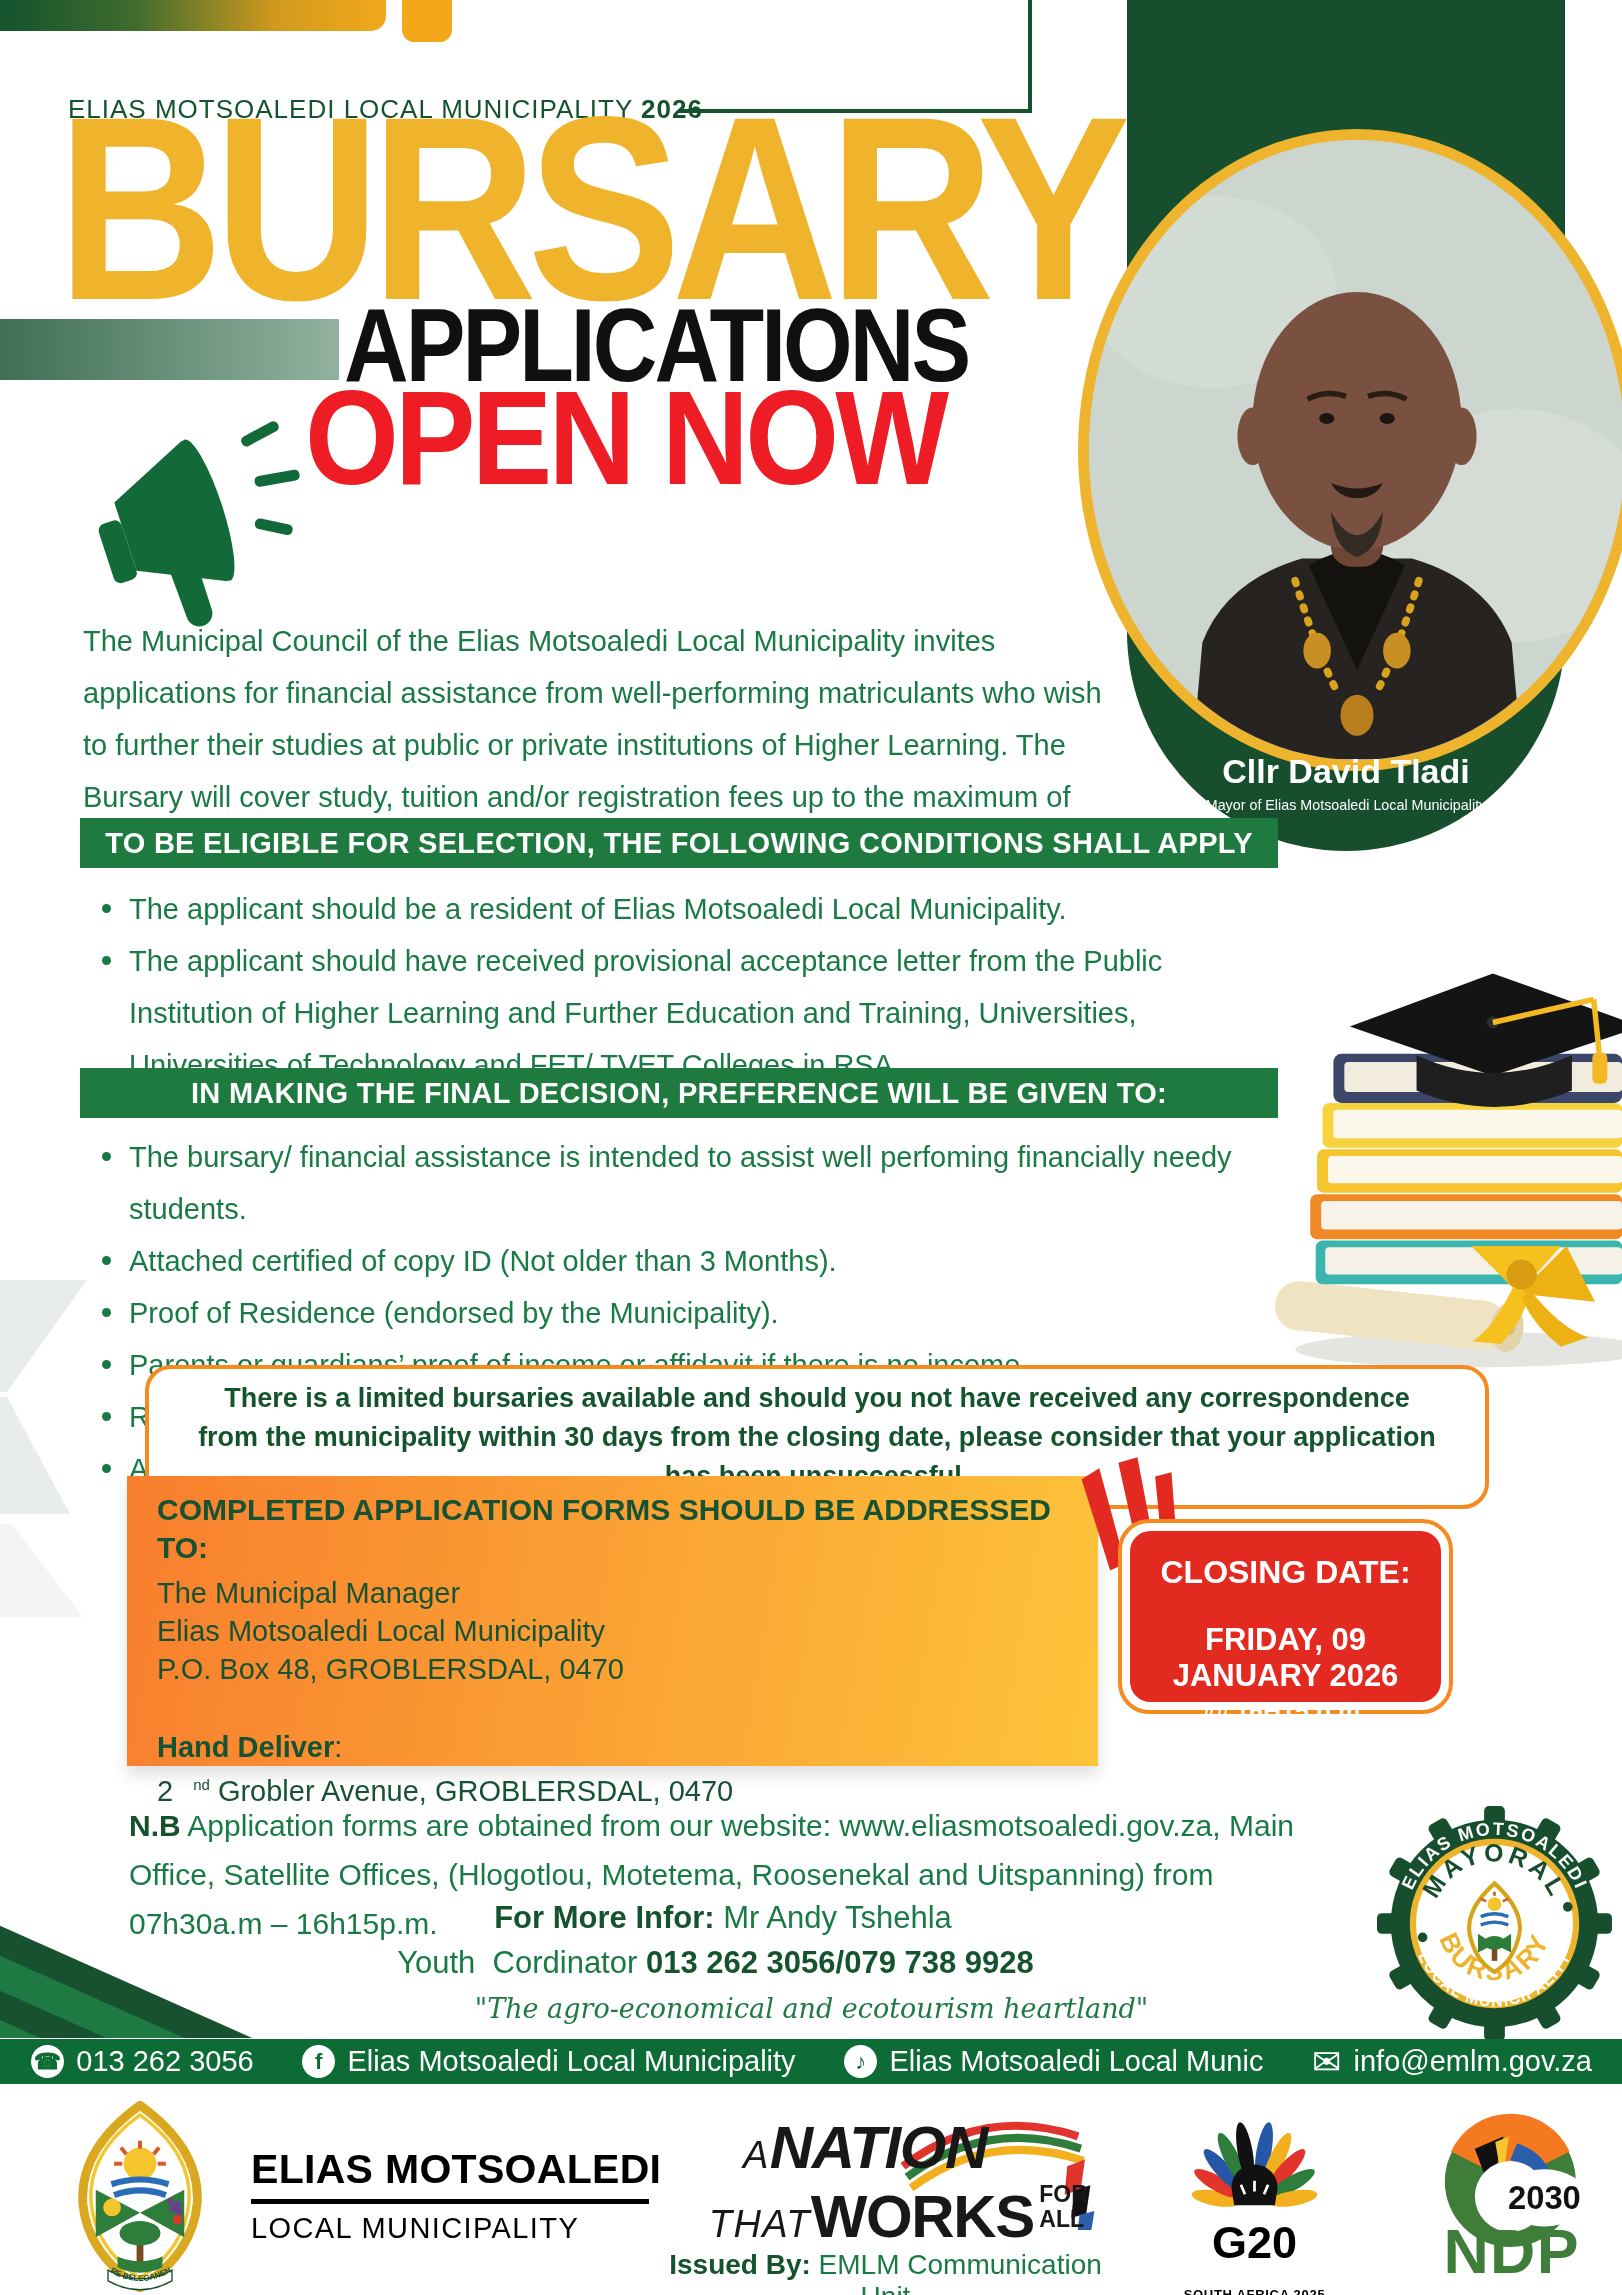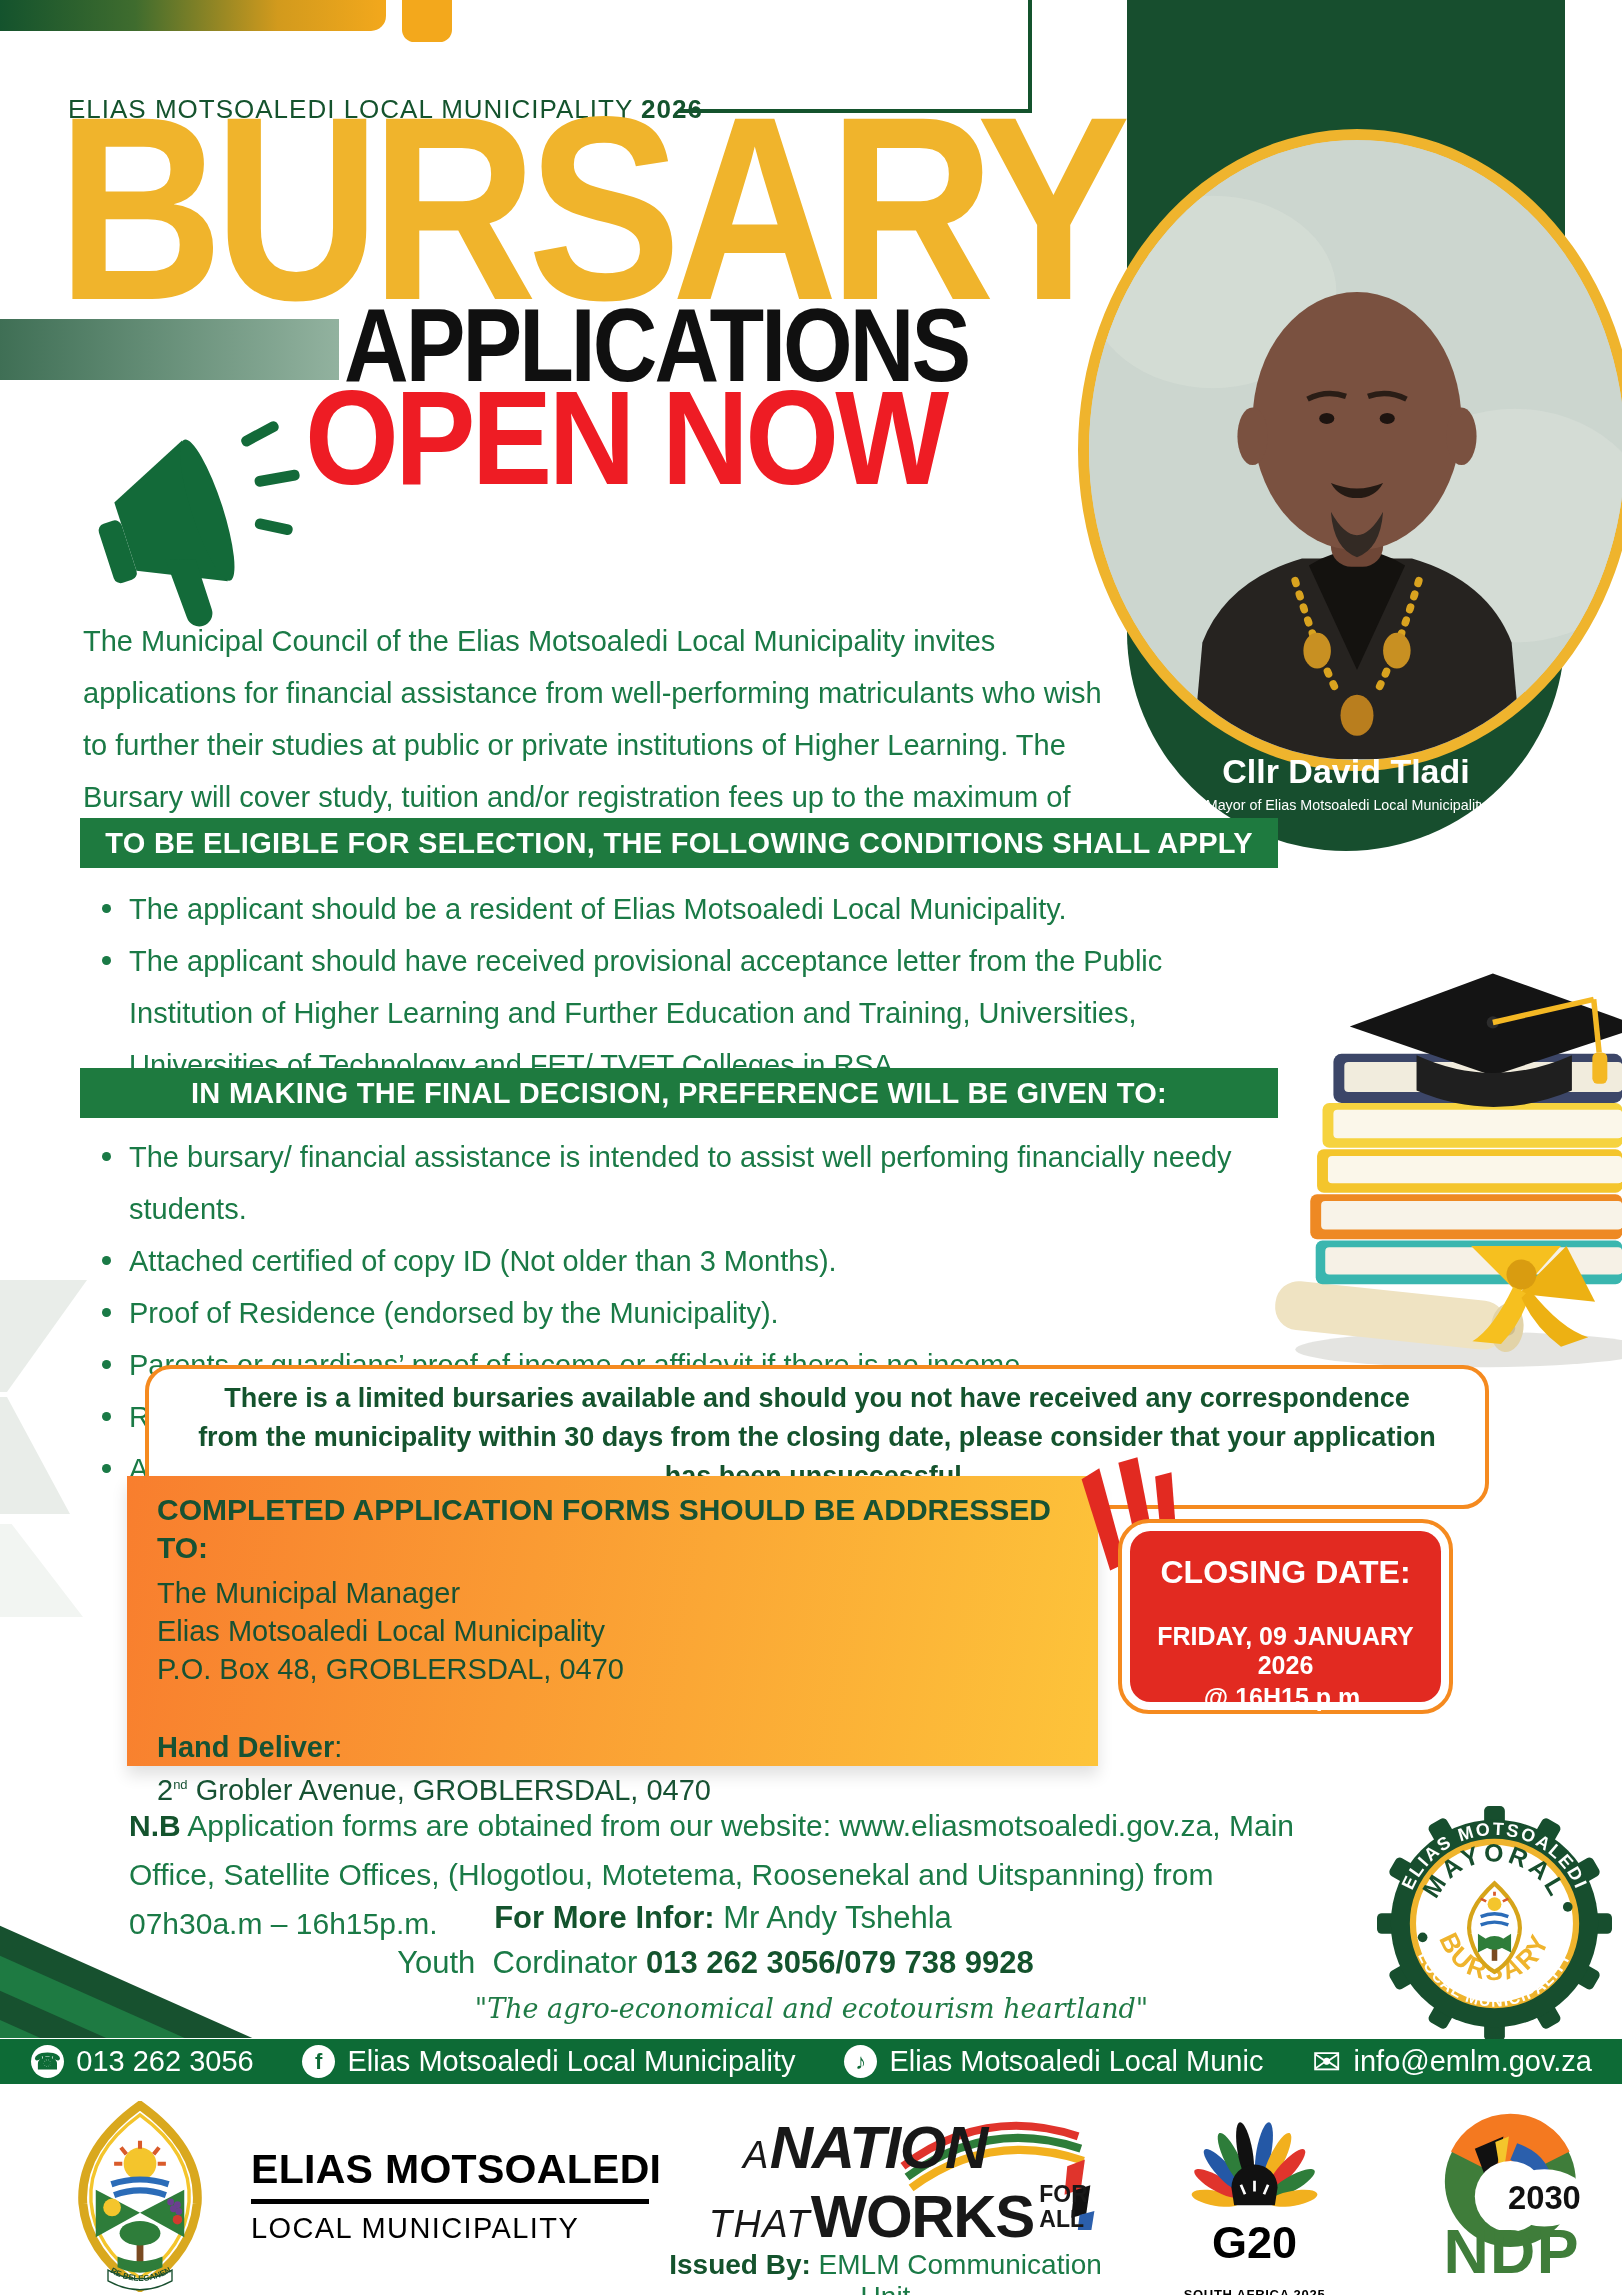--- a/index.html
+++ b/index.html
@@ -57,29 +57,29 @@
     border-radius:26px;background:#ffffff;color:#14532d;font-weight:700;font-size:27px;line-height:39px;
     text-align:center;padding:9.5px 48px;}
 
   .address{left:127px;top:1476px;width:971px;height:290px;box-sizing:border-box;
     background:linear-gradient(100deg,#f87e2e 0%,#fdc43a 100%);color:#175233;
     padding:15px 30px;font-size:29px;line-height:38px;box-shadow:0 9.5px 15px rgba(0,0,0,0.12);}
   .address .title{font-weight:700;font-size:30px;margin-bottom:6.8px;}
   .address ul{margin:0;padding:0;list-style:none;}
   .address .gap{height:40px;}
   .address .b{font-weight:700;}
-  .address sup{font-size:13px;}
+  .address sup{font-size:15px;margin-left:20px;}
 
   .exclaims{left:1076px;top:1456px;width:116px;height:143px;}
   .closing-outer{left:1118px;top:1519px;width:335px;height:195px;box-sizing:border-box;
     border:4.8px solid #f58a1f;border-radius:31px;background:#ffffff;padding:8.2px;}
   .closing-inner{width:100%;height:100%;background:#e22a21;border-radius:20.4px;color:#ffffff;
     text-align:center;display:flex;flex-direction:column;align-items:center;}
   .closing-label{margin-top:23px;font-size:32px;font-weight:700;}
-  .closing-date{margin-top:31px;font-size:25px;font-weight:700;}
+  .closing-date{margin-top:31px;font-size:31px;font-weight:700;}
   .closing-time{margin-top:2.7px;font-size:25px;font-weight:700;}
 
   .nb{left:129px;top:1801px;width:1206px;font-size:30px;line-height:49px;color:#1a7a46;}
   .nb .label{font-weight:700;color:#14532d;}
   .nb .link{text-underline-offset:5.5px;color:#1a7a46;cursor:pointer;}
 
   .more1{left:136px;top:1900px;width:1159px;text-align:center;font-size:31px;color:#1a7a46;}
   .more1 .label{font-weight:700;color:#14532d;margin-left:15px;}
   .more2{left:136px;top:1945px;width:1159px;text-align:center;font-size:31px;color:#1a7a46;white-space:pre-wrap;}
   .more2 .phones{font-weight:700;color:#14532d;}

